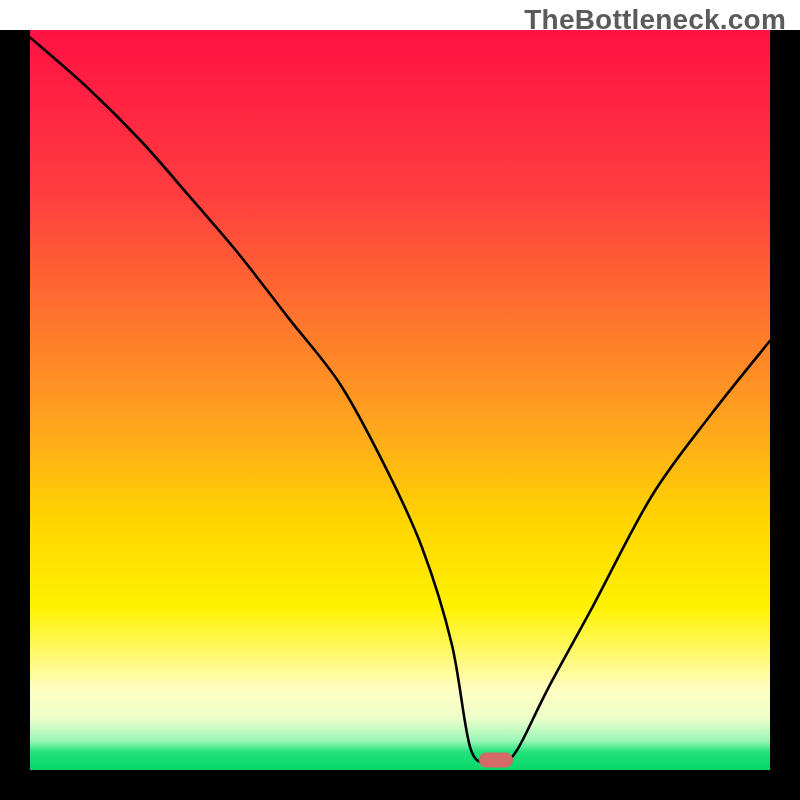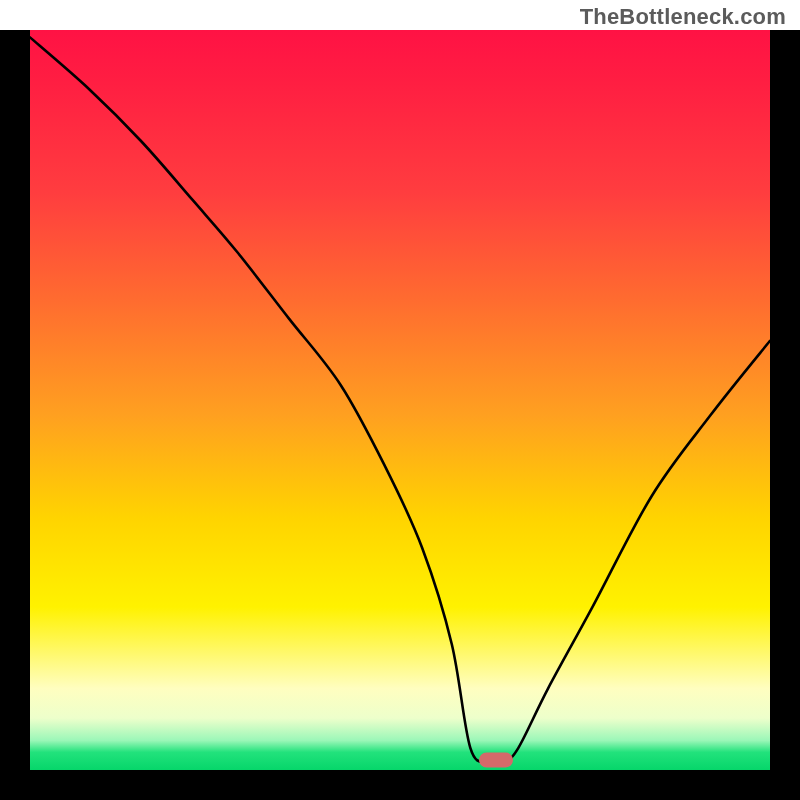--- a/index.html
+++ b/index.html
@@ -13,21 +13,21 @@
   }
   .container {
     position: relative;
     width: 800px;
     height: 800px;
   }
   .watermark {
     position: absolute;
     top: 4px;
     right: 14px;
-    font-size: 22px;
+    font-size: 28px;
     font-weight: 600;
     color: #5b5b5b;
     letter-spacing: 0.2px;
     z-index: 10;
   }
   .frame {
     position: absolute;
     left: 0;
     top: 30px;
     width: 800px;

